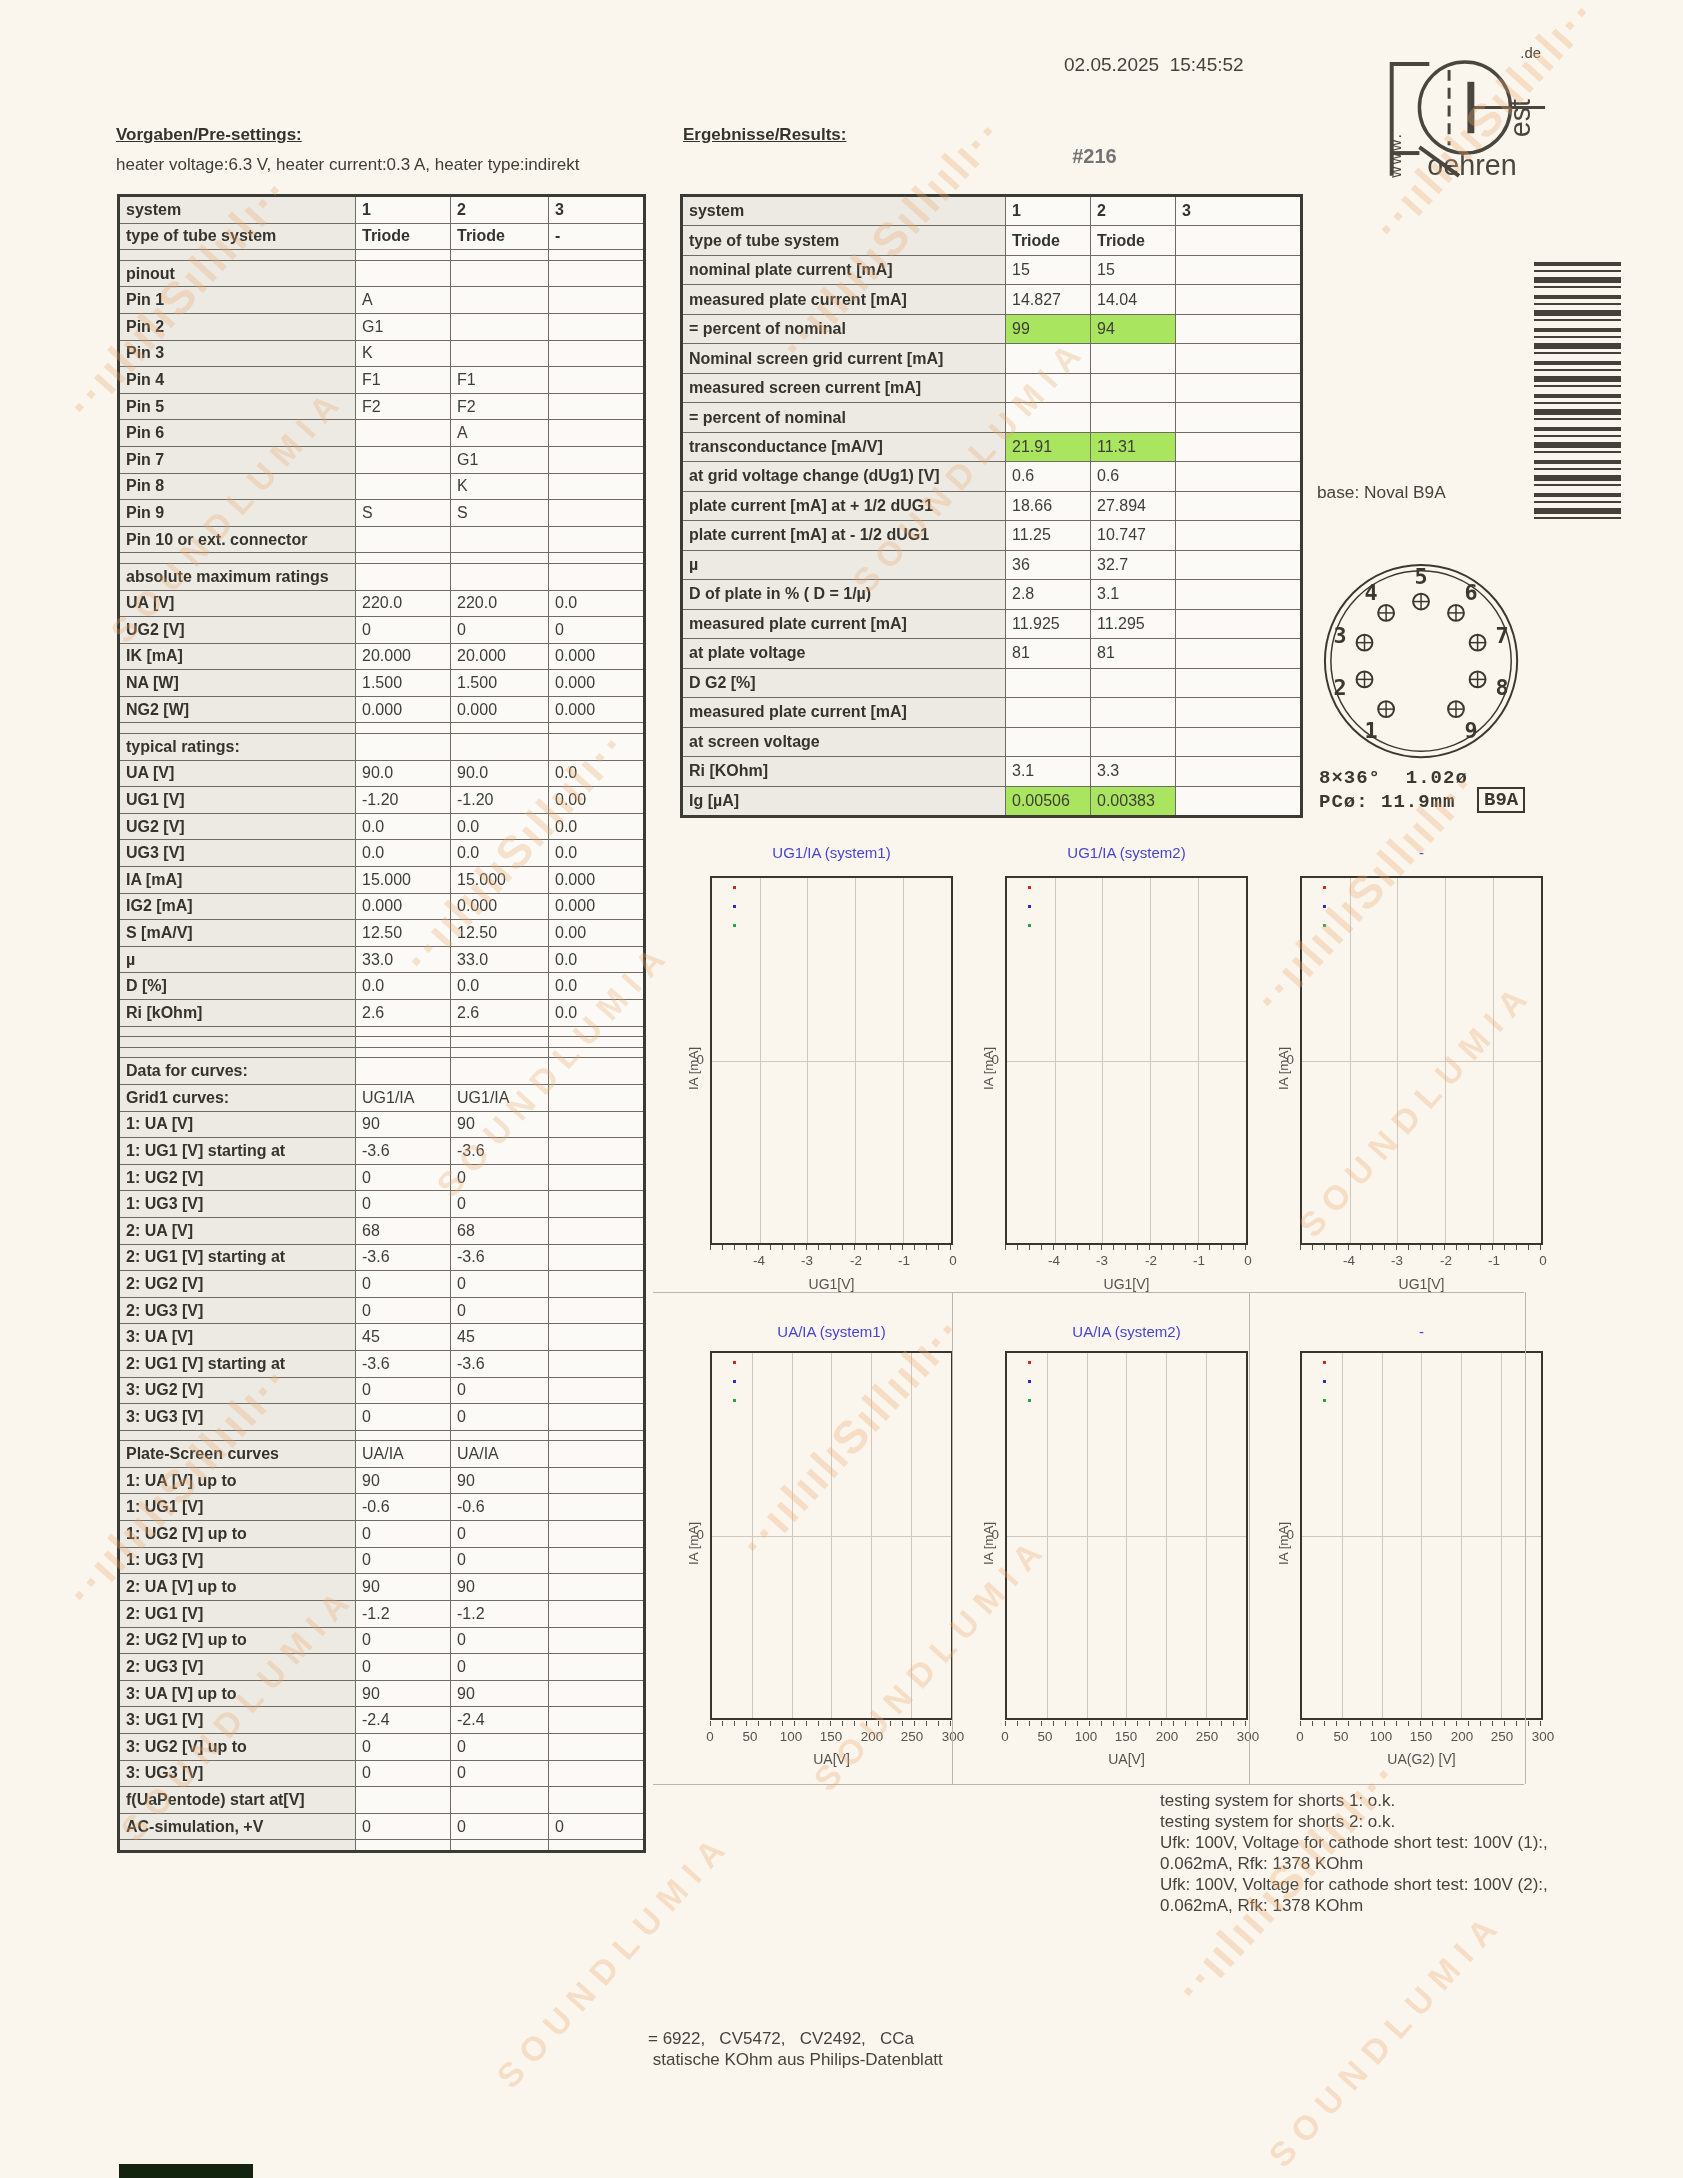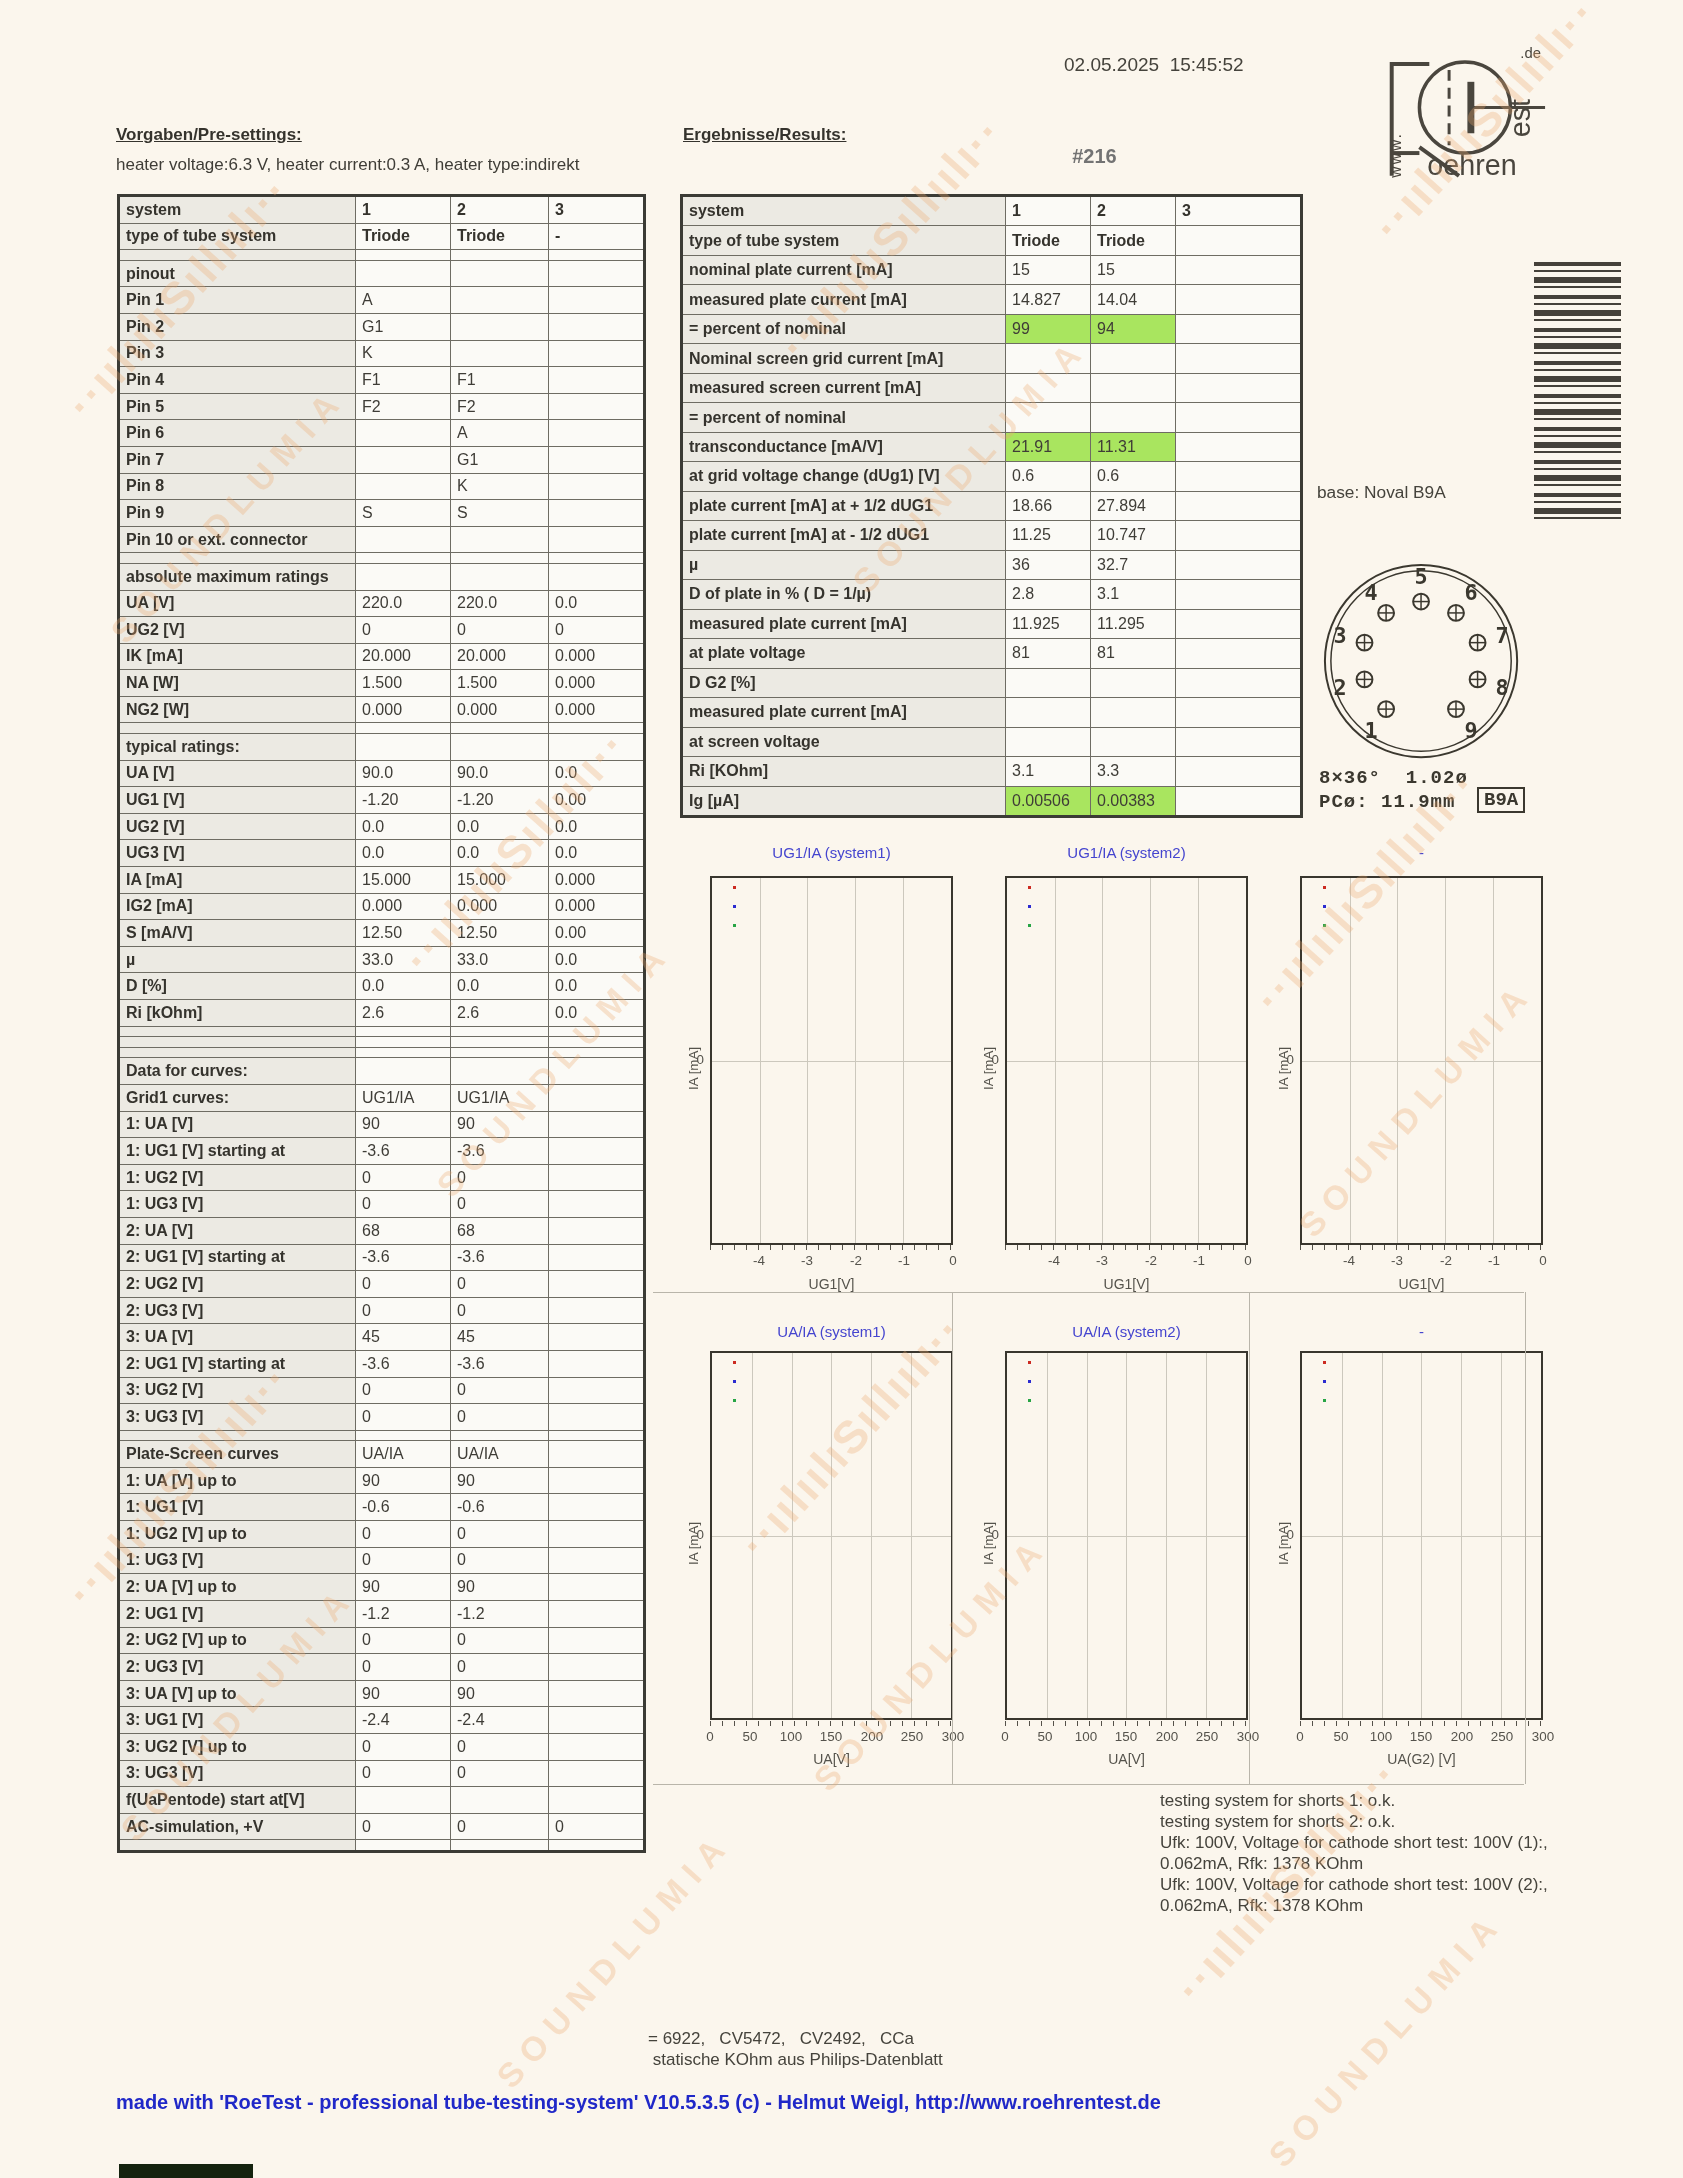--- a/index.html
+++ b/index.html
@@ -649,23 +649,20 @@
     </div>
   <div class="abs" id="notes-shorts">
       <div class="noteline">testing system for shorts 1: o.k.</div>
       <div class="noteline">testing system for shorts 2: o.k.</div>
       <div class="noteline">Ufk: 100V, Voltage for cathode short test: 100V (1):,</div>
       <div class="noteline">0.062mA, Rfk: 1378 KOhm</div>
       <div class="noteline">Ufk: 100V, Voltage for cathode short test: 100V (2):,</div>
       <div class="noteline">0.062mA, Rfk: 1378 KOhm</div>
     </div>
 
-  <div class="abs" id="footer">
-    <a href="#">made with 'RoeTest - professional tube-testing-system' V10.5.3.5 (c) - Helmut Weigl, http://www.roehrentest.de</a>
-  </div>
   <div class="abs" id="scan-bar"></div>
 
   <div id="wm-layer">
       <div class="wm w" style="left: 178px; top: 297px; color: rgb(237, 169, 111);">··ıılıılıSıllıılı··</div>
       <div class="wm s" style="left: 228px; top: 515px; color: rgb(237, 169, 111);">SOUNDLUMIA</div>
       <div class="wm w" style="left: 515px; top: 851px; color: rgb(237, 169, 111);">··ıılıılıSıllıılı··</div>
       <div class="wm s" style="left: 554px; top: 1069px; color: rgb(237, 169, 111);">SOUNDLUMIA</div>
       <div class="wm w" style="left: 178px; top: 1485px; color: rgb(237, 169, 111);">··ıılıılıSıllıılı··</div>
       <div class="wm s" style="left: 238px; top: 1713px; color: rgb(237, 169, 111);">SOUNDLUMIA</div>
       <div class="wm w" style="left: 891px; top: 238px; color: rgb(237, 169, 111);">··ıılıılıSıllıılı··</div>

